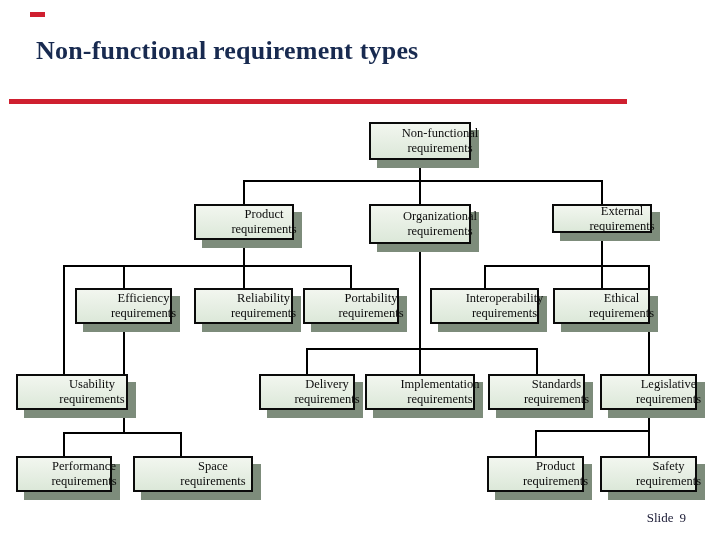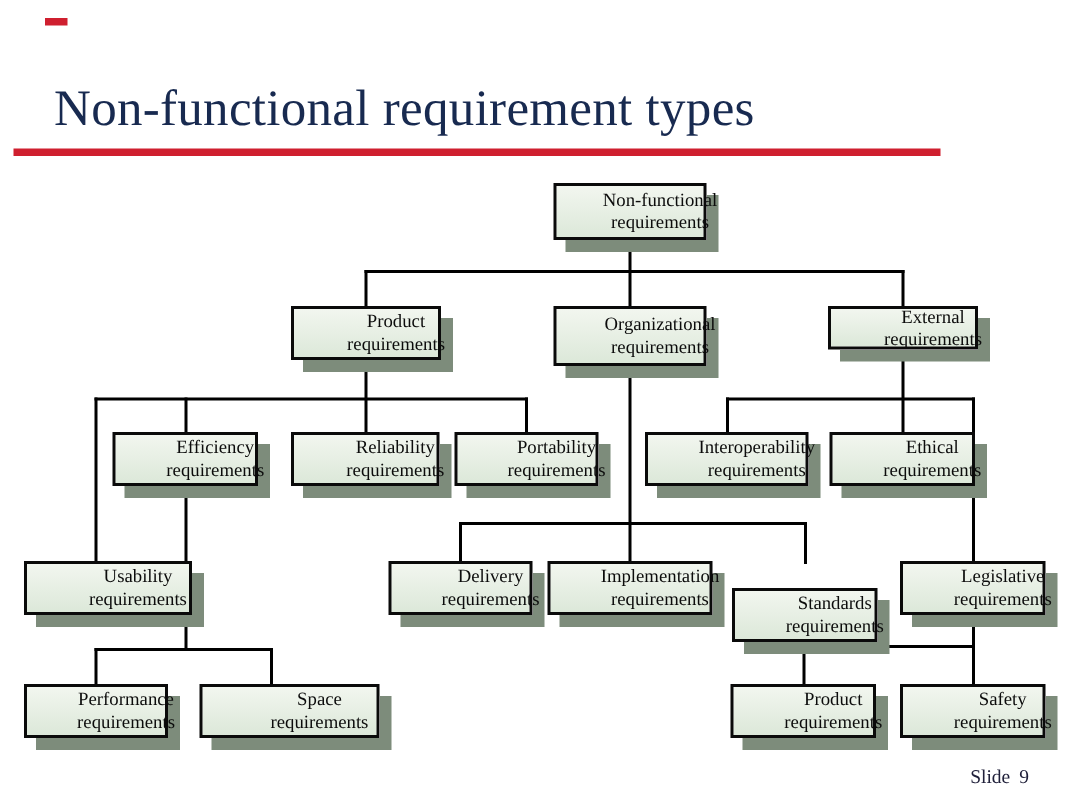--- a/index.html
+++ b/index.html
@@ -2,22 +2,22 @@
 <html style="--accent-red: #cf1f2f; --title-color: #182a50; --box-border: #0a0a0a; --box-shadow-color: #7d8c7b; --box-fill-top: #f2f6ef; --box-fill-bottom: #dce8d9; --line-color: #000000; --footer-color: #20203a;"><head>
 <meta charset="utf-8">
 <style>
   html,body{margin:0;padding:0;}
   #slide{
     position:relative;width:720px;height:540px;background:#ffffff;overflow:hidden;
     font-family:"Liberation Serif","DejaVu Serif",serif;
   }
   .corner-dash{position:absolute;left:30px;top:12px;width:15px;height:5px;background:var(--accent-red);}
   .title{
-    position:absolute;left:36px;top:54px;width:640px;
-    font-size:34px;font-weight:normal;letter-spacing:0.2px;color:var(--title-color);
+    position:absolute;left:36px;top:36px;width:640px;
+    font-size:26px;font-weight:bold;letter-spacing:0.2px;color:var(--title-color);
   }
   .rule{position:absolute;left:9px;top:99px;width:618px;height:5px;background:var(--accent-red);}
   .vline,.hline{position:absolute;background:var(--line-color);z-index:1;}
   .vline{width:2px;}
   .hline{height:2px;}
   .node{
     position:absolute;z-index:2;box-sizing:border-box;
     display:flex;flex-direction:column;align-items:center;justify-content:center;
     border:2px solid var(--box-border);
     background:linear-gradient(180deg,var(--box-fill-top),var(--box-fill-bottom));
@@ -117,21 +117,21 @@
     <span class="l">requirements</span>
   </div>
   <div class="node" style="left:259px;top:374px;width:96px;height:36px">
     <span class="l">Delivery</span>
     <span class="l">requirements</span>
   </div>
   <div class="node" style="left:365px;top:374px;width:110px;height:36px">
     <span class="l">Implementation</span>
     <span class="l">requirements</span>
   </div>
-  <div class="node" style="left:488px;top:392px;width:97px;height:36px">
+  <div class="node" style="left:488px;top:374px;width:97px;height:36px">
     <span class="l">Standards</span>
     <span class="l">requirements</span>
   </div>
   <div class="node" style="left:600px;top:374px;width:97px;height:36px">
     <span class="l">Legislative</span>
     <span class="l">requirements</span>
   </div>
 
   <div class="node" style="left:16px;top:456px;width:96px;height:36px">
     <span class="l">Performance</span>

